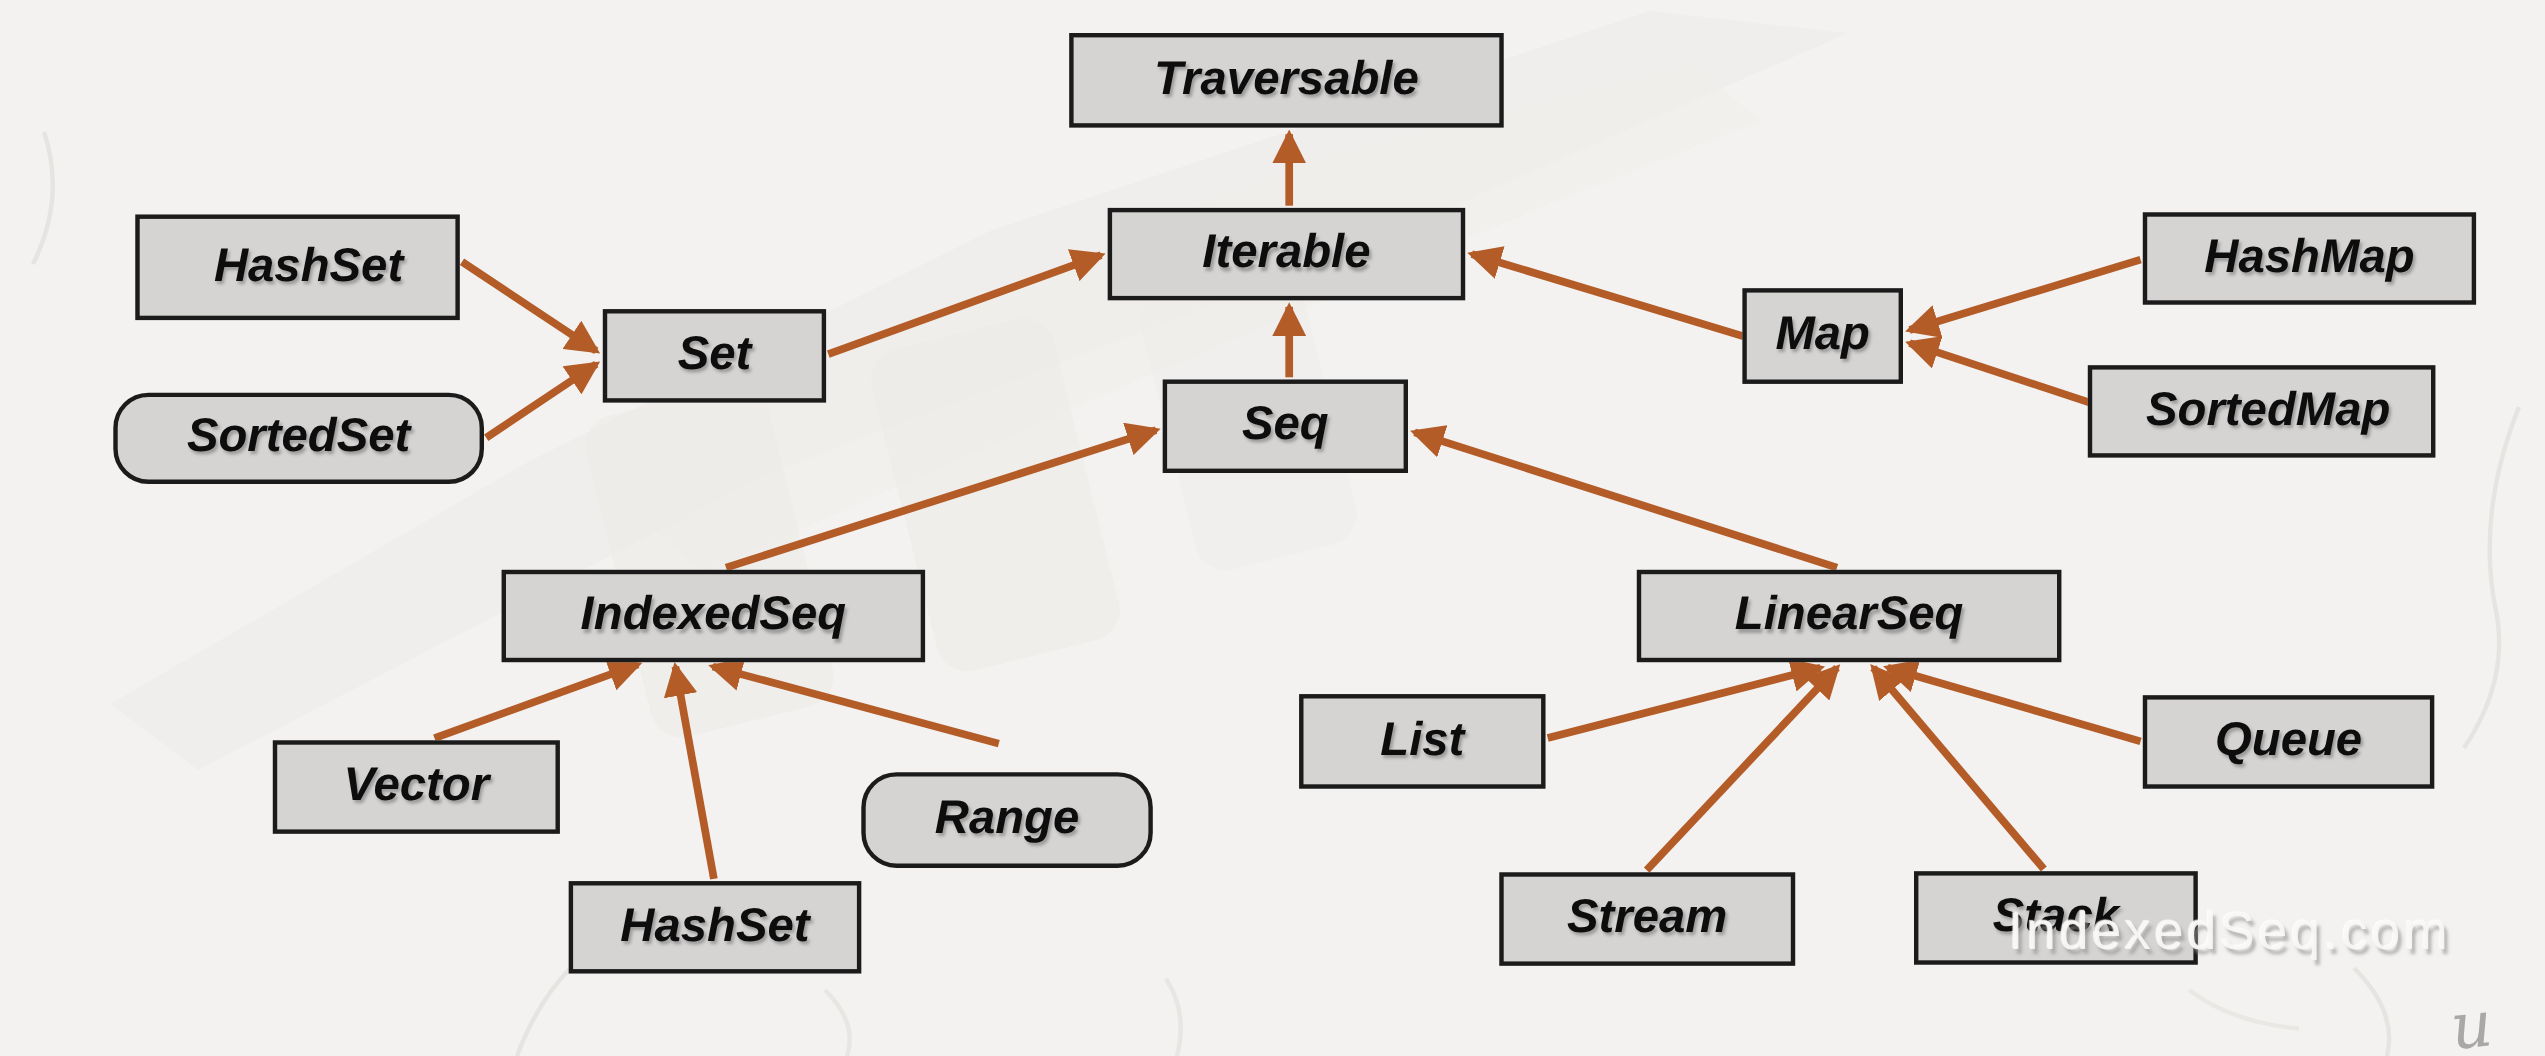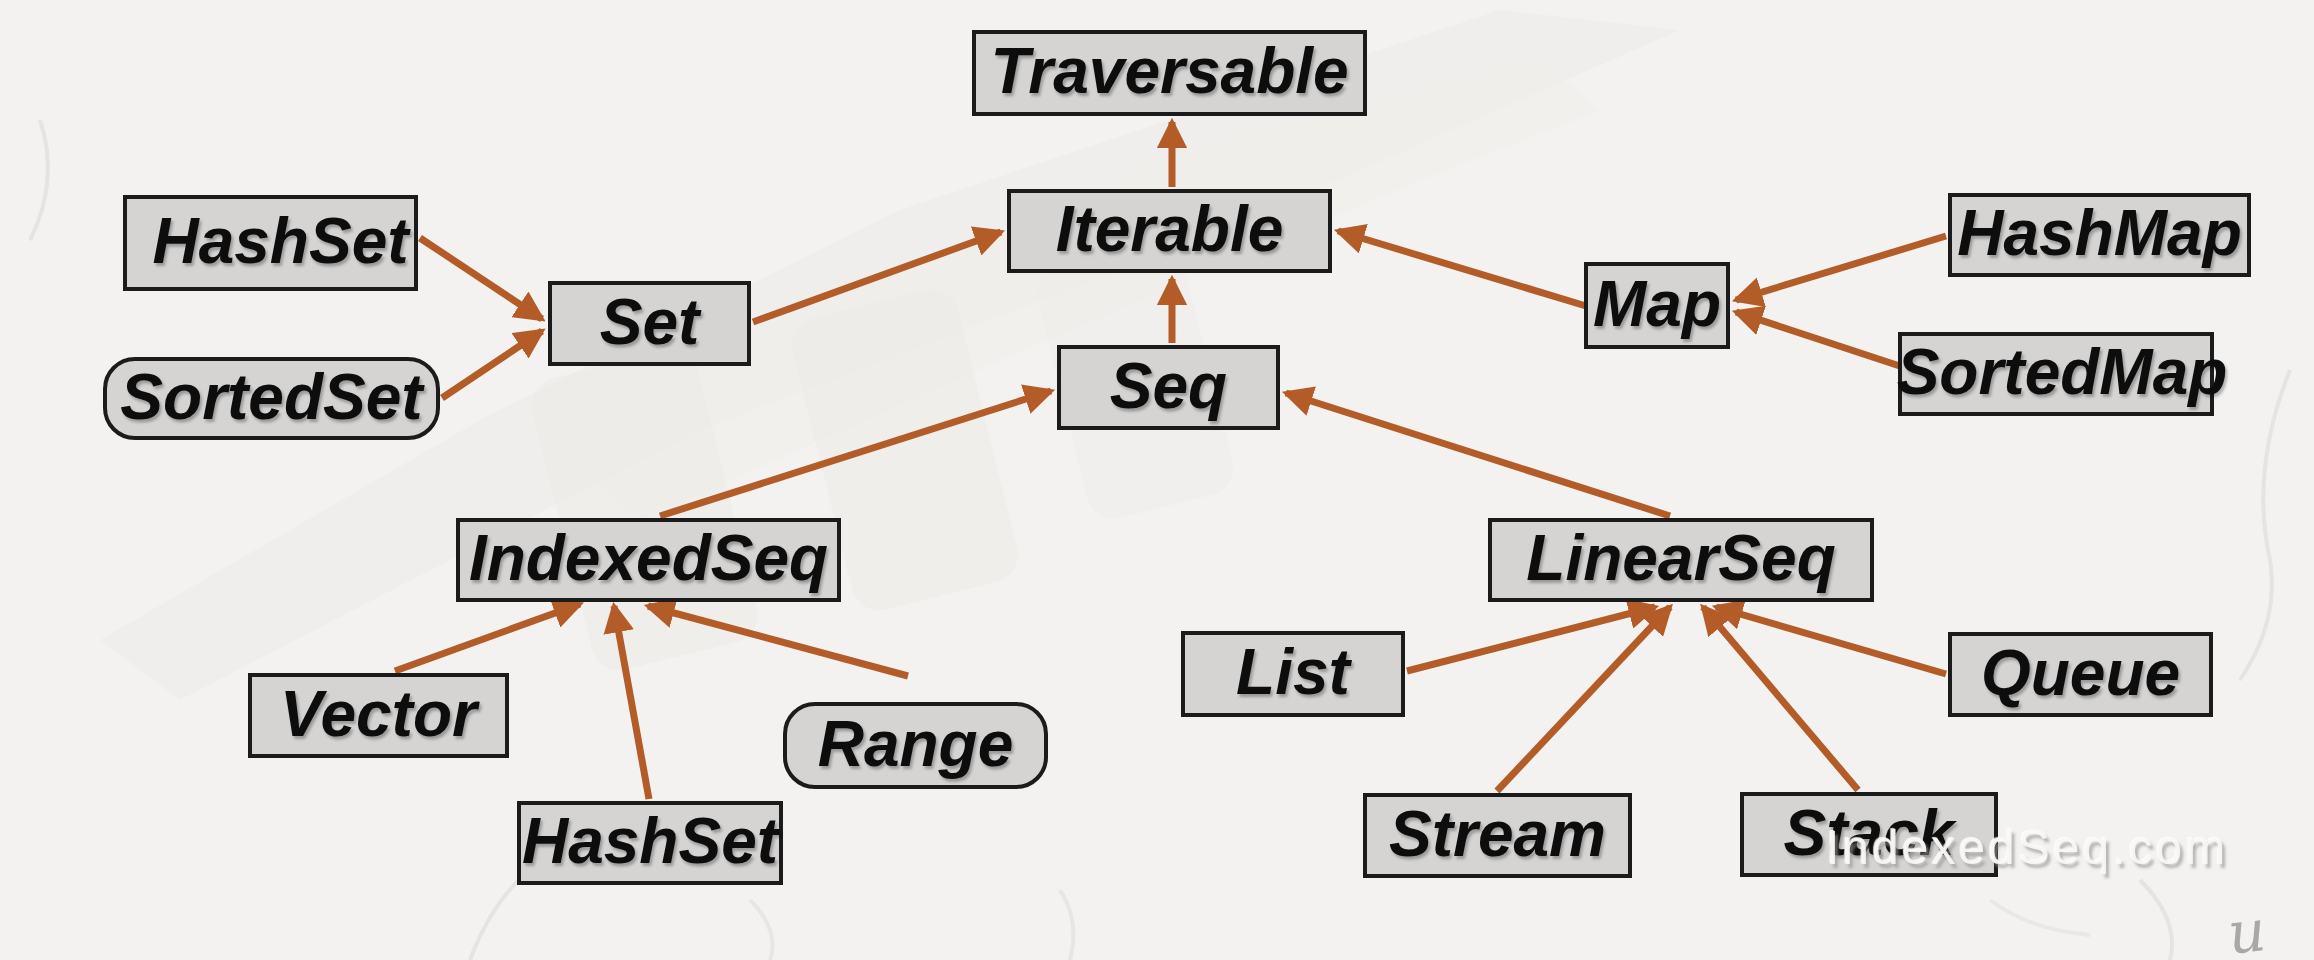--- a/index.html
+++ b/index.html
@@ -29,21 +29,21 @@
     border: 4px solid var(--box-border, #1b1b1b);
     box-sizing: border-box;
     display: flex;
     align-items: center;
     justify-content: center;
     z-index: 10;
   }
   .node span {
     font-style: italic;
     font-weight: bold;
-    font-size: 64px;
+    font-size: 43px;
     color: var(--txt, #0d0d0d);
     text-shadow: 2px 3px 3px rgba(0,0,0,0.28);
     white-space: nowrap;
     transform: translateY(-2px);
   }
   .edge {
     stroke: var(--arrow, #b45c28);
     stroke-width: 7;
     fill: none;
   }

